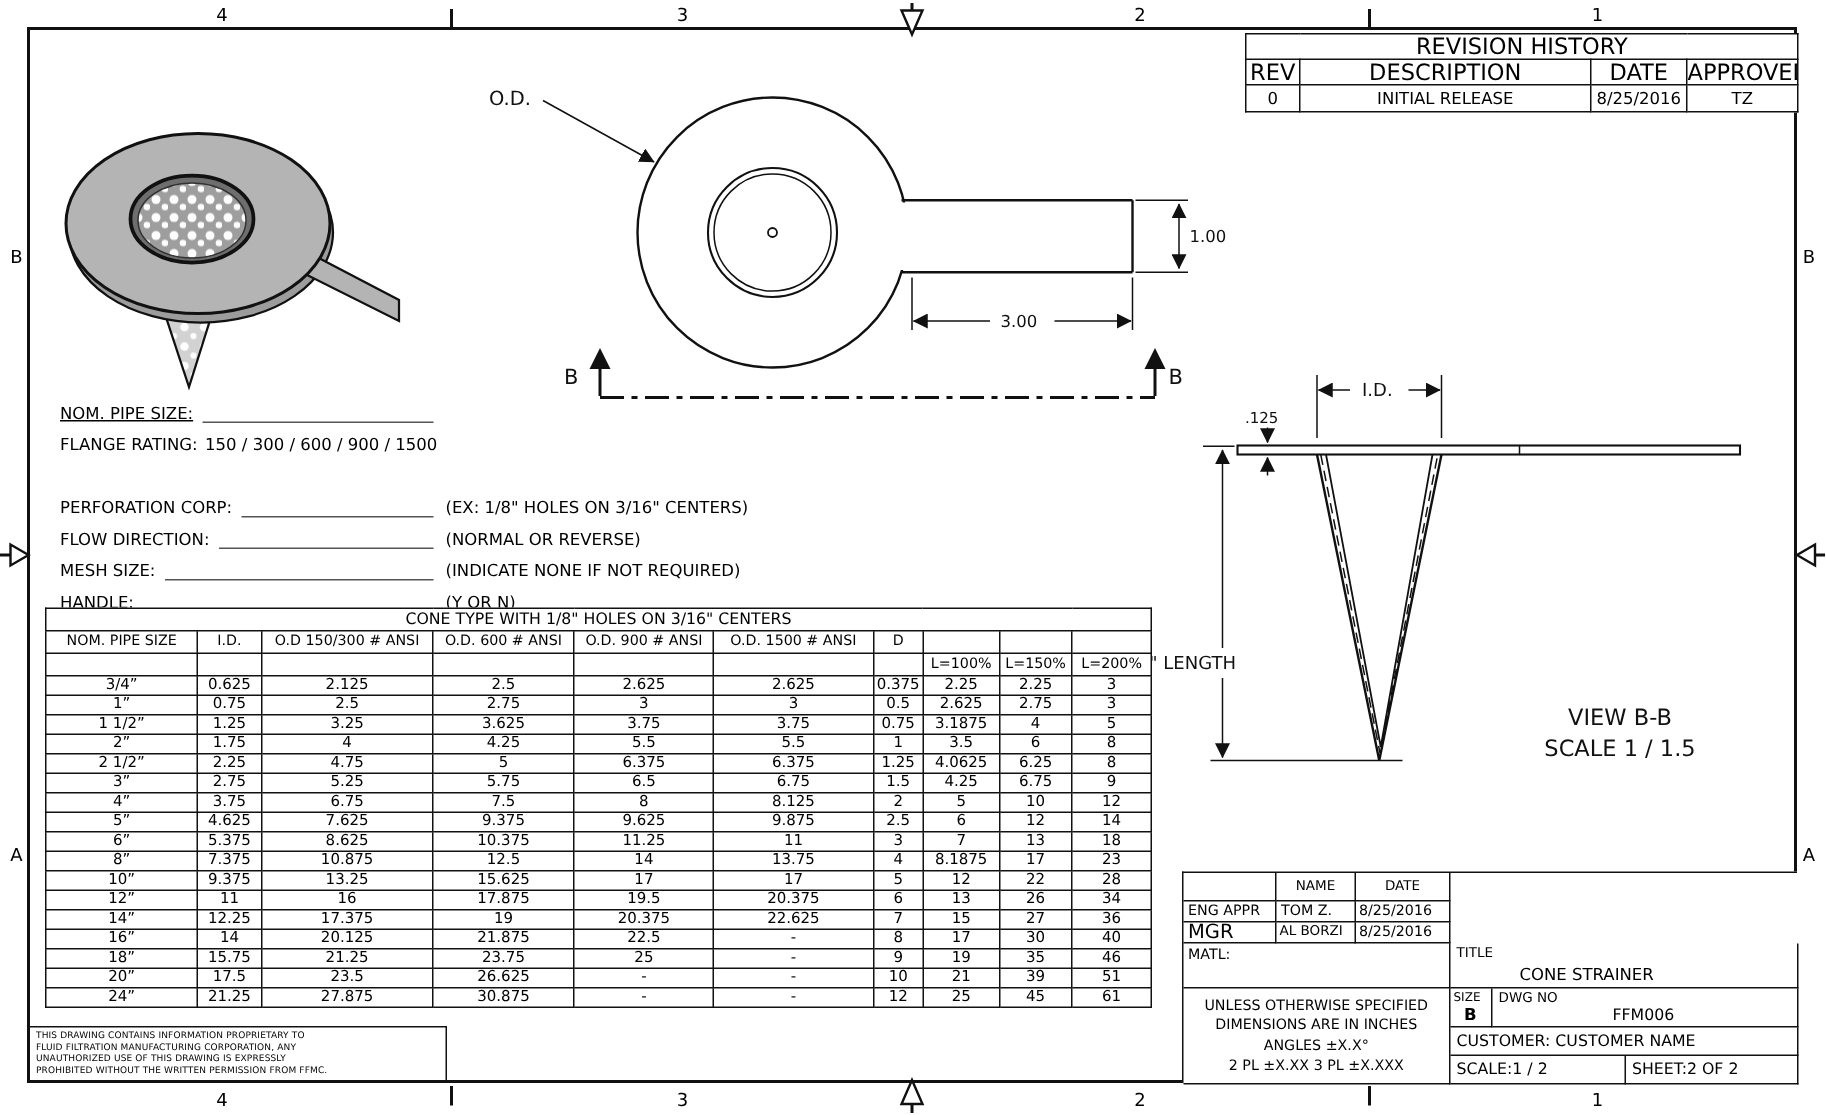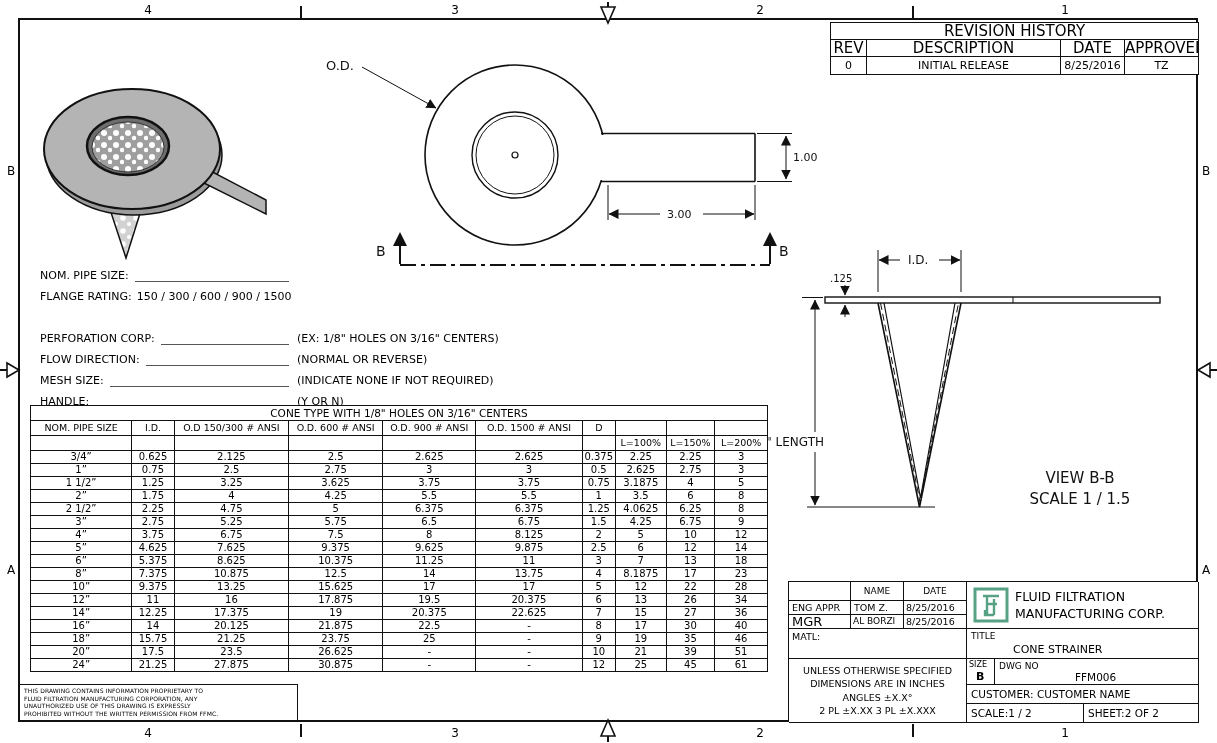--- a/index.html
+++ b/index.html
@@ -176,21 +176,21 @@
     <path d="M95,45 V55" stroke="#111" stroke-width="1" marker-end="url(#arr)"></path>
     <path d="M95,77 V65" stroke="#111" stroke-width="1" marker-end="url(#arr)"></path>
     <path d="M52,57.5 H73 M57,267 H185" stroke="#111" stroke-width="1"></path>
     <path d="M65,192 V60" stroke="#111" stroke-width="1" marker-end="url(#arr)"></path>
     <path d="M65,212 V265" stroke="#111" stroke-width="1" marker-end="url(#arr)"></path>
     <text x="4" y="206" font-size="12">"L" LENGTH</text>
     <text x="330" y="243" font-size="15" text-anchor="middle">VIEW B-B</text>
     <text x="330" y="264" font-size="15" text-anchor="middle">SCALE 1 / 1.5</text>
   </svg>
 
-  <div class="form-row" style="top:264px;">
+  <div class="form-row" style="top:264px;text-decoration:underline;">
     <span class="f-group">
         <span class="f-label">NOM. PIPE SIZE:</span>
         <span class="f-line"></span>
       </span>
   </div>
   <div class="form-row" style="top:285px;">
     <span class="f-label">FLANGE RATING:</span>
     <span class="f-value">150 / 300 / 600 / 900 / 1500</span>
   </div>
   <div class="form-row" style="top:327px;">
@@ -497,30 +497,20 @@
 
     <div class="tcell tc-center" style="left:0; top:77px; width:178px; height:64px;">
       <div class="tol-lines">
         <div>UNLESS OTHERWISE SPECIFIED</div>
         <div>DIMENSIONS ARE IN INCHES</div>
         <div>ANGLES ±X.X°</div>
         <div>2 PL ±X.XX 3 PL ±X.XXX</div>
       </div>
     </div>
 
-    <div class="tcell" style="left:178px; top:0; width:232px; height:47px;">
-      <svg style="position:absolute; left:6px; top:5px;" width="36" height="36" viewBox="0 0 36 36">
-        <rect x="2" y="2" width="32" height="32" fill="none" stroke="#57a184" stroke-width="3"></rect>
-        <path d="M10,9 H26 M14,9 V28 M14,17 H24 M21,12 V28 M21,28 H12 V23" fill="none" stroke="#57a184" stroke-width="2.4"></path>
-      </svg>
-      <div class="company" style="position:absolute; left:48px; top:6px;">
-        <div>FLUID FILTRATION</div>
-        <div>MANUFACTURING CORP.</div>
-      </div>
-    </div>
 
     <div class="tcell" style="left:178px; top:47px; width:232px; height:30px;">
       <span class="small-cap" style="position:absolute; left:4px; top:2px;">TITLE</span>
       <span style="position:absolute; left:46px; top:14px; font-size:11px;">CONE STRAINER</span>
     </div>
 
     <div class="tcell" style="left:178px; top:77px; width:28px; height:26px;">
       <span style="position:absolute; left:2px; top:1px; font-size:8px;">SIZE</span>
       <span style="position:absolute; left:9px; top:11px; font-size:11px; font-weight:bold;">B</span>
     </div>

